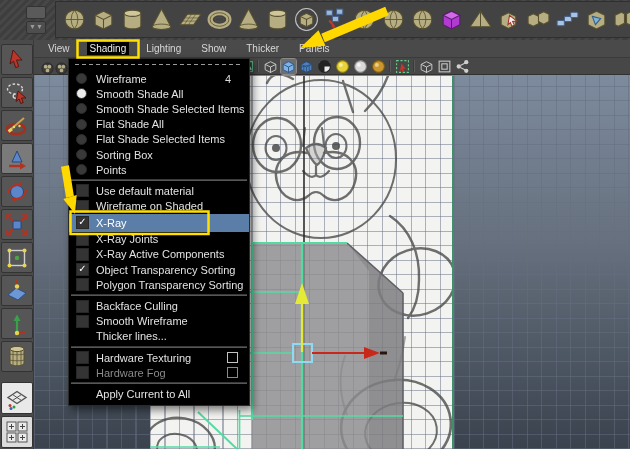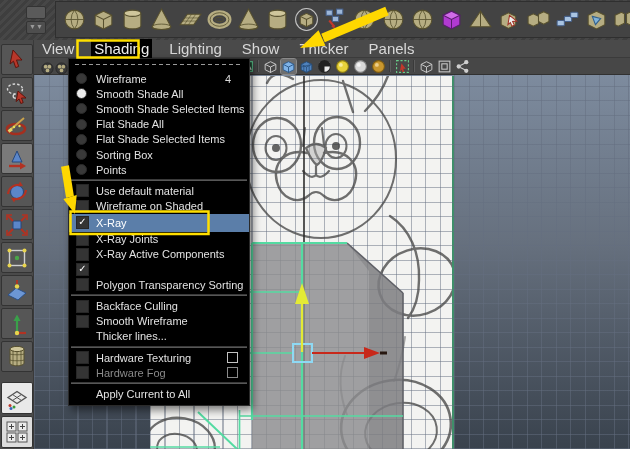--- a/index.html
+++ b/index.html
@@ -26,21 +26,21 @@
     display:flex;align-items:center;justify-content:center;flex:0 0 auto;}
   .tool svg{width:24px;height:24px;}
   .tool.active{background:#7a7a7a;}
   .tool.light{background:#e9e9e9;margin-top:8px;height:30px;}
   .tool.lightgrid{background:#dcdcdc;height:30px;}
 
   
   #viewport{position:absolute;left:34px;top:40px;width:596px;height:409px;}
   #vp-menubar{position:absolute;left:0;top:0;width:596px;height:18px;background:#4a4a4a;
     border-bottom:1px solid #3b3b3b;display:flex;align-items:center;gap:14px;
-    padding-left:5px;box-sizing:border-box;font-size:15px;color:#d8d8d8;}
+    padding-left:11px;box-sizing:border-box;font-size:10px;color:#d8d8d8;}
   .mb-item{cursor:default;padding:1px 3px;}
   .mb-item.open{background:#000000;color:#efefef;}
   #vp-toolbar{position:absolute;left:0;top:18px;width:596px;height:17px;background:#474747;
     border-bottom:1px solid #313131;display:flex;align-items:center;gap:3px;
     padding-left:6px;box-sizing:border-box;}
   .vti{width:15px;height:15px;flex:0 0 auto;border-radius:2px;}
   .vti svg{width:15px;height:15px;display:block;}
   .vti.active{background:#6e6e6e;outline:1px solid #8a8a8a;}
   .vti.cam{width:11px;height:11px;}
   .vt-sep{width:3px;height:12px;flex:0 0 auto;
@@ -580,20 +580,21 @@
     <div class="mi">
       <span class="gut">
           <span class="chk"></span>
         </span>
       <span class="lbl">X-Ray Active Components</span>
     </div>
     <div class="mi">
       <span class="gut">
           <span class="chk">✓</span>
         </span>
+      <span class="lbl">Object Transparency Sorting</span>
     </div>
     <div class="mi">
       <span class="gut">
           <span class="chk"></span>
         </span>
       <span class="lbl">Polygon Transparency Sorting</span>
     </div>
 
     <div class="msep"></div>
 

